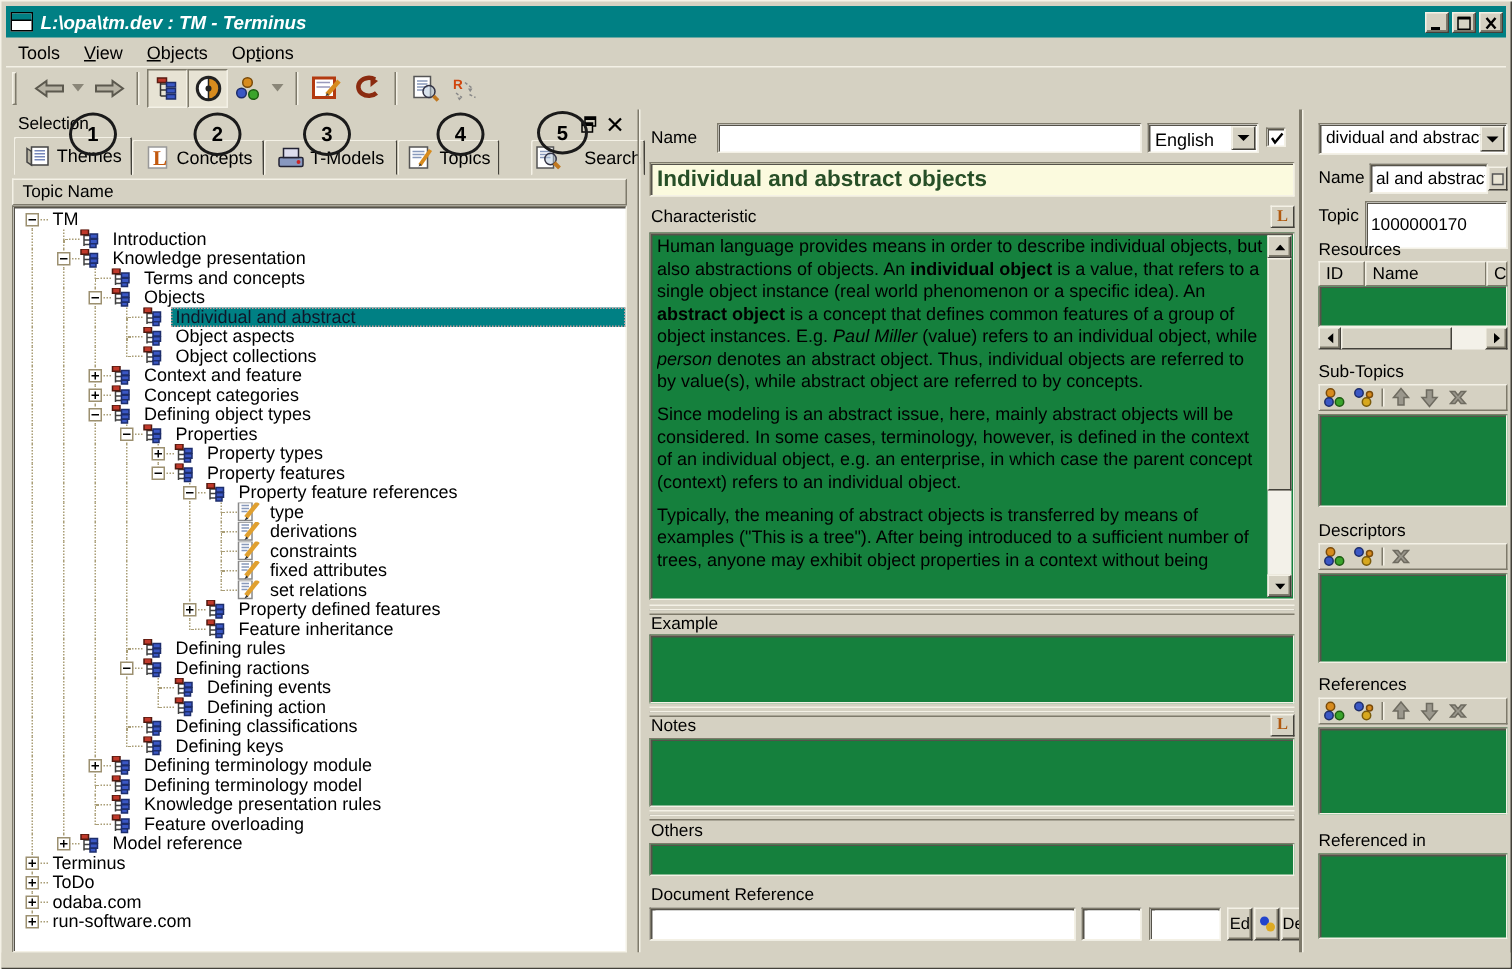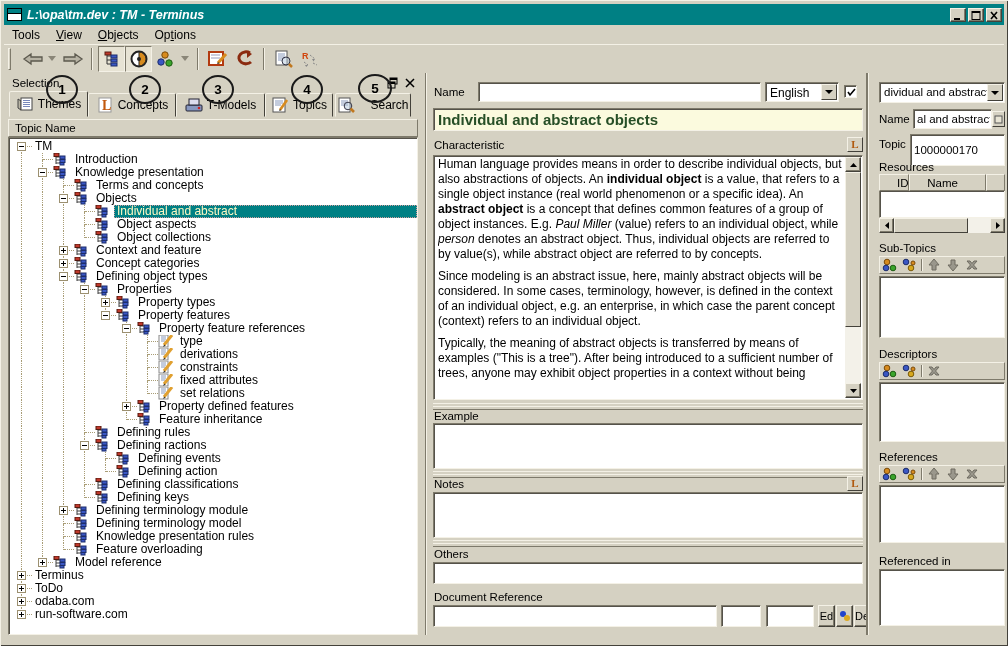--- a/index.html
+++ b/index.html
@@ -44,57 +44,57 @@
 .vfull{left:10px;top:0;height:13px;border-left:1px dotted var(--tline);}
 .vtop{left:10px;top:0;height:7px;border-left:1px dotted var(--tline);}
 .vbot{left:10px;top:7px;height:6px;border-left:1px dotted var(--tline);}
 .hln{left:11px;right:0;top:6px;border-top:1px dotted var(--tline);}
 .tbox{left:6px;top:2px;width:9px;height:9px;background:#fff;border:1px solid var(--boxb);z-index:2;}
 .tbox i{position:absolute;background:#000;}
 .tbox .ph{left:1px;top:3px;width:5px;height:1px;}
 .tbox .pv{left:3px;top:1px;width:1px;height:5px;}
 .ticon2{width:19px;height:13px;flex:none;position:relative;}
 .tlabel{padding:0 3px;white-space:nowrap;line-height:13px;font-size:12px;}
-.tlabel.sel{background:var(--teal);color:#fef9c3;flex:1;outline:1px dotted #d09c9c;outline-offset:-1px;}
+.tlabel.sel{background:var(--teal);color:#0f172a;flex:1;outline:1px dotted #d09c9c;outline-offset:-1px;}
 #vdivider{position:absolute;left:425px;top:73px;width:2px;height:562px;border-left:1px solid var(--sh);border-right:1px solid var(--hi);}
 
 #midpanel{position:absolute;left:427px;top:73px;width:439px;height:562px;overflow:hidden;}
 .lbl{position:absolute;font-size:11.5px;}
 input{font-family:"Liberation Sans",sans-serif;font-size:12px;}
 .field{position:absolute;background:#fff;border:1px solid;border-color:var(--sh) var(--hi) var(--hi) var(--sh);box-shadow:inset 1px 1px 0 #55524a;}
 .field input{position:absolute;inset:1px 1px 1px 3px;border:none;outline:none;width:calc(100% - 4px);background:#fff;}
 .combo{position:absolute;background:#fff;border:1px solid;border-color:var(--sh) var(--hi) var(--hi) var(--sh);box-shadow:inset 1px 1px 0 #55524a;}
 .combo .cval{position:absolute;left:4px;top:3px;right:17px;font-size:11.5px;white-space:nowrap;overflow:hidden;}
 .combo .cbtn{position:absolute;right:1px;top:1px;bottom:1px;width:16px;background:var(--face);border:1px solid;border-color:var(--hi) var(--dk) var(--dk) var(--hi);display:flex;align-items:center;justify-content:center;}
 .arrow-down{width:0;height:0;border-left:4px solid transparent;border-right:4px solid transparent;border-top:4px solid #000;}
 .checkbox{position:absolute;width:13px;height:13px;background:#fff;border:1px solid;border-color:var(--sh) var(--hi) var(--hi) var(--sh);box-shadow:inset 1px 1px 0 #55524a;}
 .checkbox svg{position:absolute;left:1px;top:1px;}
 #heading{position:absolute;left:6px;top:35px;width:430px;height:23px;background:#fbfade;border:1px solid;border-color:var(--sh) var(--hi) var(--hi) var(--sh);box-shadow:inset 1px 1px 0 #55524a;display:flex;align-items:center;}
 #heading span{font-size:15px;font-weight:bold;color:#274f27;padding-left:4px;}
 .lbtn{position:absolute;width:16px;height:15px;background:var(--face);border:1px solid;border-color:var(--hi) var(--dk) var(--dk) var(--hi);color:#b05a10;font-weight:bold;font-size:11px;font-family:"Liberation Serif",serif;text-align:center;line-height:13px;}
-.txtbox{position:absolute;background:#ffffff;border:1px solid;border-color:var(--sh) var(--hi) var(--hi) var(--sh);box-shadow:inset 1px 1px 0 #55524a;}
+.txtbox{position:absolute;background:#15803d;border:1px solid;border-color:var(--sh) var(--hi) var(--hi) var(--sh);box-shadow:inset 1px 1px 0 #55524a;}
 #charbox{left:6px;top:82px;width:430px;height:245px;}
 #chartext{position:absolute;left:4px;top:1px;right:19px;bottom:1px;overflow:hidden;font-family:"Liberation Sans",sans-serif;font-size:12px;line-height:15px;}
 #chartext p{margin-bottom:7px;}
 .vsb{position:absolute;top:1px;right:1px;bottom:1px;width:16px;background:#f3f1e9;}
 .sbtn{position:absolute;left:0;width:16px;height:15px;background:var(--face);border:1px solid;border-color:var(--hi) var(--dk) var(--dk) var(--hi);box-shadow:inset -1px -1px 0 var(--sh);display:flex;align-items:center;justify-content:center;}
 .sbtn.up{top:0;}
 .sbtn.down{bottom:0;}
 .sthumb{position:absolute;left:0;width:16px;background:var(--face);border:1px solid;border-color:var(--hi) var(--dk) var(--dk) var(--hi);}
 .splith{position:absolute;left:6px;width:430px;height:6px;}
 .splith:before{content:"";position:absolute;left:0;right:0;top:0;height:2px;border-top:1px solid var(--hi);border-bottom:1px solid var(--sh);}
 .splith:after{content:"";position:absolute;left:0;right:0;top:3px;height:2px;border-top:1px solid var(--hi);border-bottom:1px solid var(--sh);}
 .btn{position:absolute;background:var(--face);border:1px solid;border-color:var(--hi) var(--dk) var(--dk) var(--hi);box-shadow:inset -1px -1px 0 var(--sh);font-size:11px;text-align:center;}
 
 #rightpanel{position:absolute;left:866px;top:73px;width:139px;height:562px;border-left:2px solid;border-left-color:var(--sh);box-shadow:inset 1px 0 0 var(--hi);}
 #rightpanel .inner{position:absolute;inset:0 0 0 4px;}
 #rightpanel input{font-size:11.5px;}
 .minibtn{position:absolute;background:var(--face);border:1px solid;border-color:var(--hi) var(--dk) var(--dk) var(--hi);}
 .thead{position:absolute;display:flex;}
-.thcell{height:17px;background:var(--face);border:1px solid;border-color:var(--hi) var(--sh) var(--sh) var(--hi);padding-left:17px;display:flex;align-items:center;overflow:hidden;font-size:11.5px;}
+.thcell{height:17px;background:var(--face);border:1px solid;border-color:var(--hi) var(--sh) var(--sh) var(--hi);padding-left:4px;display:flex;align-items:center;overflow:hidden;font-size:11.5px;}
 .hsb{position:absolute;height:15px;background:#f3f1e9;}
 .hbtn{position:absolute;top:0;width:15px;height:15px;background:var(--face);border:1px solid;border-color:var(--hi) var(--dk) var(--dk) var(--hi);box-shadow:inset -1px -1px 0 var(--sh);display:flex;align-items:center;justify-content:center;}
 .hthumb{position:absolute;top:0;height:15px;background:var(--face);border:1px solid;border-color:var(--hi) var(--dk) var(--dk) var(--hi);}
 .minitb{position:absolute;height:18px;display:flex;align-items:center;gap:3px;border:1px solid;border-color:var(--hi) var(--sh) var(--sh) var(--hi);padding:0 2px;background:var(--face);}
 .minitb .icn{width:16px;height:14px;position:relative;}
 .minitb .sep{width:2px;height:12px;border-left:1px solid var(--sh);border-right:1px solid var(--hi);margin:0 1px;}
 .anncircle{position:absolute;border:2px solid #1a1a1a;border-radius:50%;display:flex;align-items:center;justify-content:center;font-weight:bold;font-size:13.5px;background:transparent;z-index:50;}
 #bottomframe{position:absolute;left:1px;right:1px;bottom:1px;height:10px;background:var(--face);}
 svg{display:block;}
 </style>
@@ -264,21 +264,21 @@
           <span class="ticn">
             <svg width="18" height="16">
               <rect x="2" y="1" width="12" height="14" fill="#fff" stroke="#555"></rect>
               <path d="M4 4 h8 M4 6 h8 M4 8 h6" stroke="#8899bb"></path>
               <path d="M16 3 L9 13" stroke="#d78b1e" stroke-width="2.6"></path>
               <path d="M8 14 l1-2 1.2 1.2 Z" fill="#333"></path>
             </svg>
           </span>
           <span>Topics</span>
         </div>
-        <div class="tab" style="left: 331px; width: 76px; top: 2px; height: 24px; gap: 15px;">
+        <div class="tab" style="left: 350px; width: 76px; top: 2px; height: 24px; gap: 15px;">
           <span class="ticn">
             <svg width="18" height="16">
               <rect x="2" y="1" width="11" height="14" fill="#fff" stroke="#555"></rect>
               <path d="M4 4 h7 M4 6 h7 M4 8 h7" stroke="#8899bb"></path>
               <circle cx="11" cy="9" r="3.8" fill="rgba(180,200,220,0.5)" stroke="#334"></circle>
               <path d="M13.5 11.5 L17 15" stroke="#c07820" stroke-width="2.6"></path>
             </svg>
           </span>
           <span>Search</span>
         </div>

